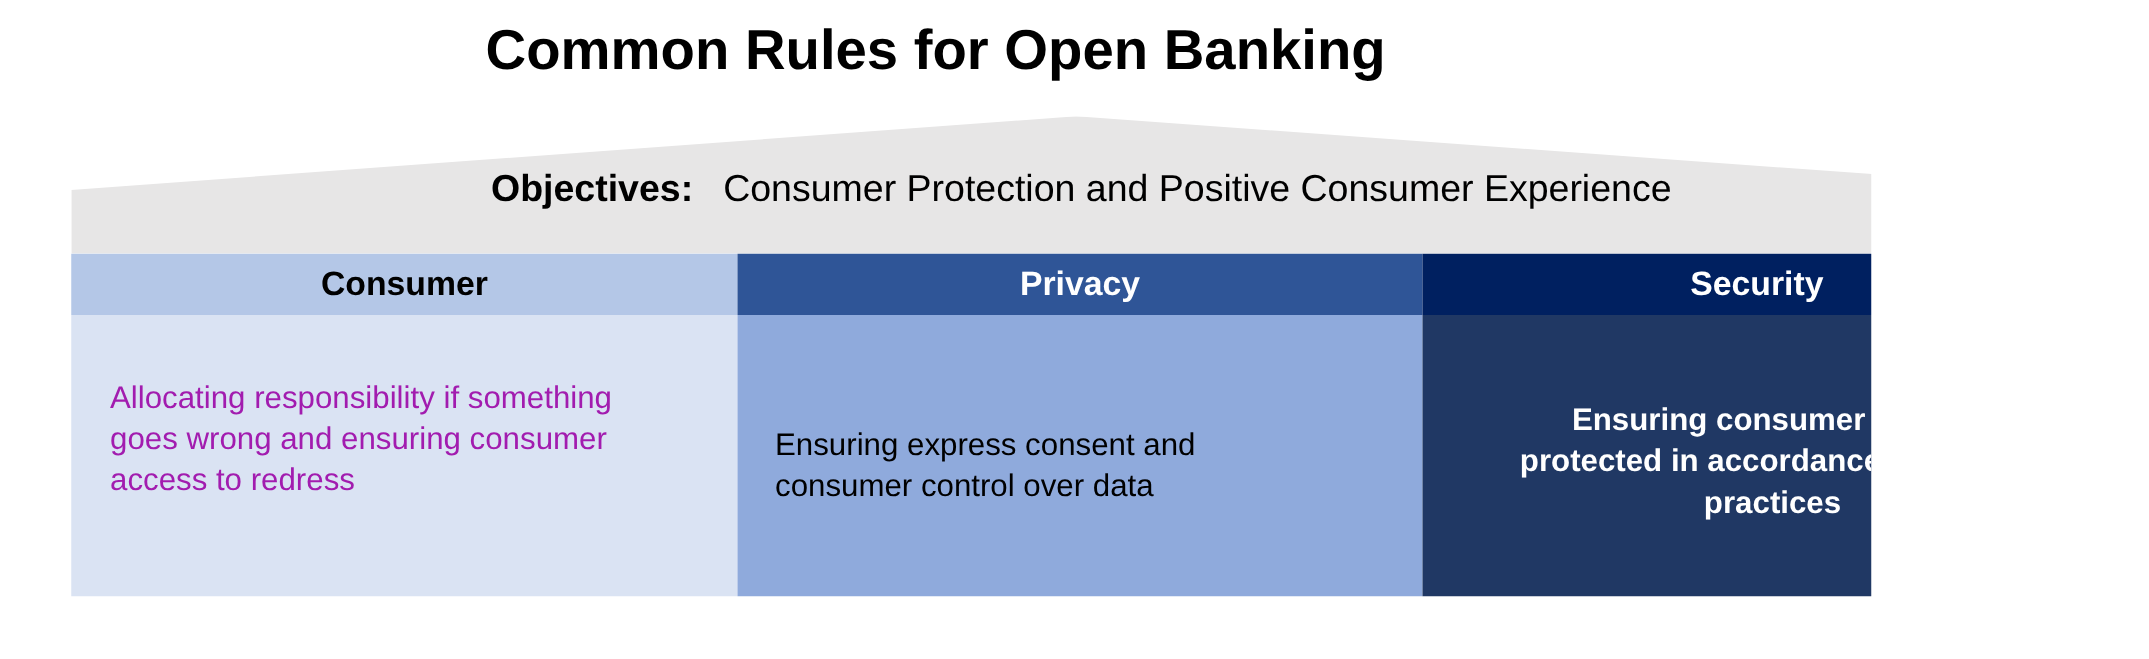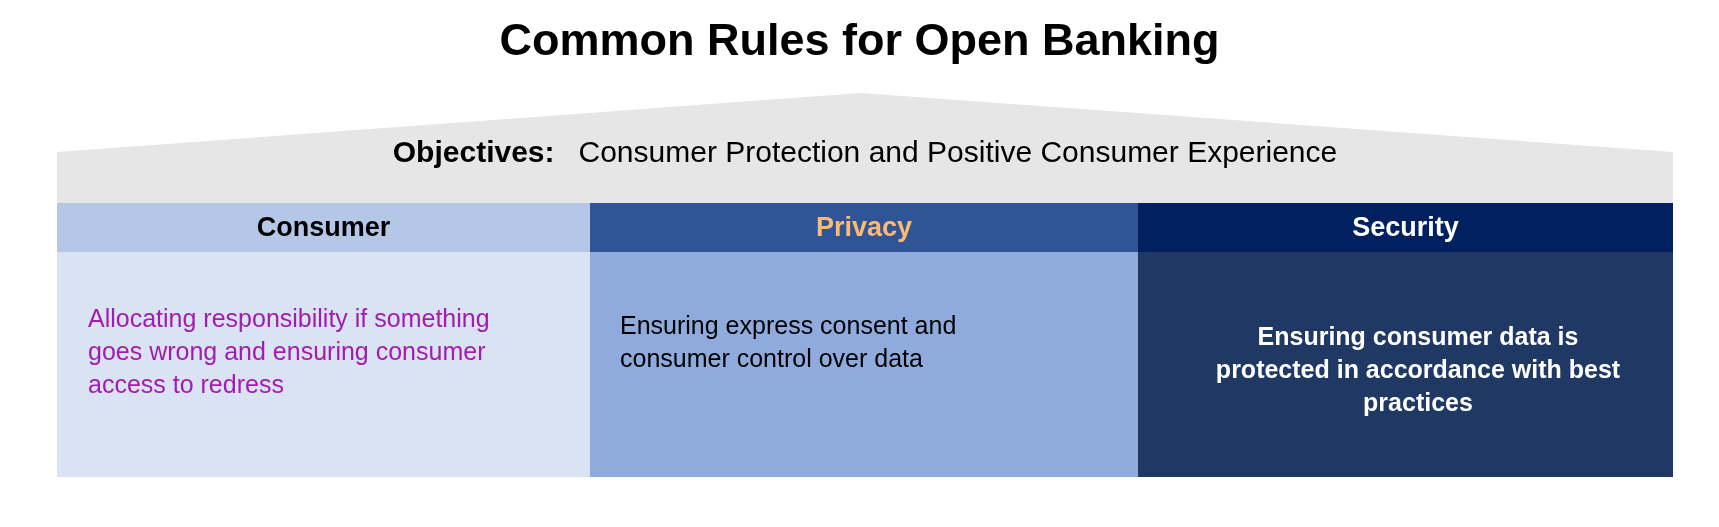--- a/index.html
+++ b/index.html
@@ -3,21 +3,21 @@
 <meta charset="utf-8">
 <style>
   html, body {
     margin: 0;
     padding: 0;
     background: #ffffff;
     font-family: "Liberation Sans", sans-serif;
   }
   .slide {
     position: relative;
-    width: 1719px;
+    width: 1497px;
     height: 527px;
     background: #ffffff;
     overflow: hidden;
   }
   .title {
     position: absolute;
     top: 14px;
     left: 0;
     width: 100%;
     margin: 0;
@@ -68,39 +68,39 @@
     box-sizing: border-box;
     font-size: 25px;
     line-height: 33px;
     white-space: pre-line;
   }
   
   .col1 { left: 57px;   width: 533px; }
   .col2 { left: 590px;  width: 548px; }
   .col3 { left: 1138px; width: 535px; text-align: center; }
   .pad1 { padding: 50px 12px 0 31px; }
-  .pad2 { padding: 57px 12px 0 30px; }
+  .pad2 { padding: 88px 12px 0 30px; }
   .pad3 { padding: 68px 12px 0 37px; font-weight: bold; }
 </style>
 </head>
 <body>
 
 <div class="slide">
 
   <h1 class="title">Common Rules for Open Banking</h1>
 
   <div class="roof" style="background-color: rgb(231, 230, 230);"></div>
 
   <div class="objectives">
     <span class="obj-label">Objectives:</span><span>Consumer Protection and Positive Consumer Experience</span>
   </div>
 
   <div class="pillar-header col1" style="background-color: rgb(180, 199, 231); color: rgb(0, 0, 0);">Consumer</div>
 
-  <div class="pillar-header col2" style="background-color: rgb(47, 85, 151); color: #fdba74;">Privacy</div>
+  <div class="pillar-header col2" style="background-color: rgb(47, 85, 151); color: #ffffff;">Privacy</div>
 
   <div class="pillar-header col3" style="background-color: rgb(0, 32, 96); color: rgb(255, 255, 255);">Security</div>
 
   <div class="pillar-body col1 pad1" style="background-color: rgb(218, 227, 243); color: #a21caf;">Allocating responsibility if something
 goes wrong and ensuring consumer
 access to redress</div>
 
   <div class="pillar-body col2 pad2" style="background-color: rgb(143, 170, 220); color: rgb(0, 0, 0);">Ensuring express consent and
 consumer control over data</div>
 

